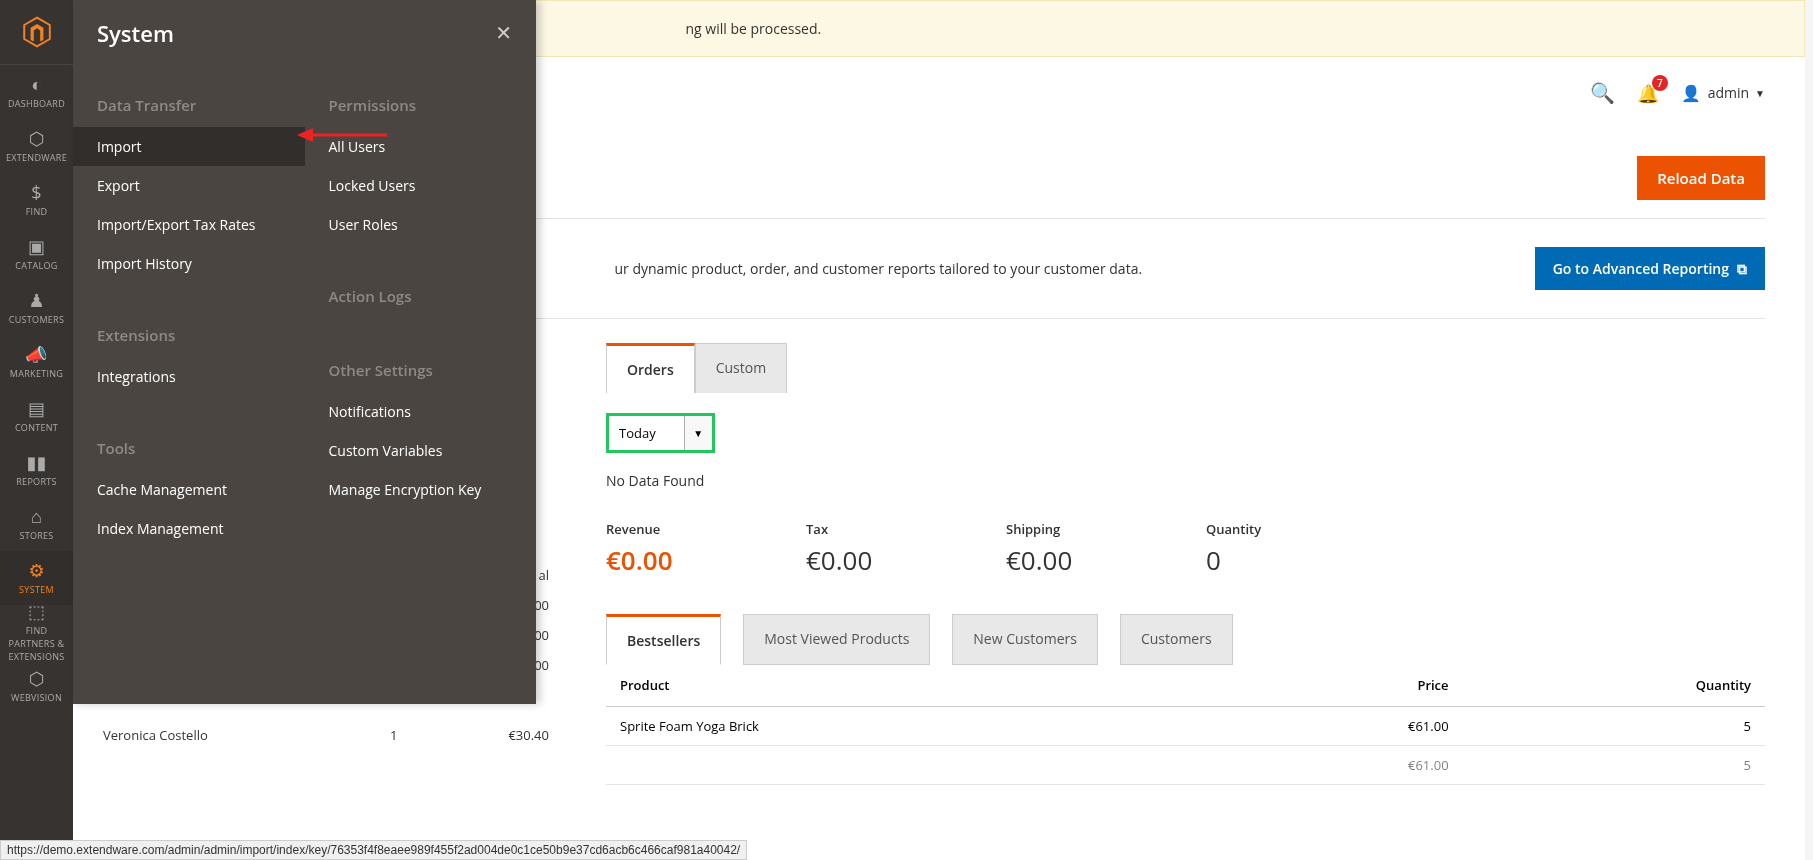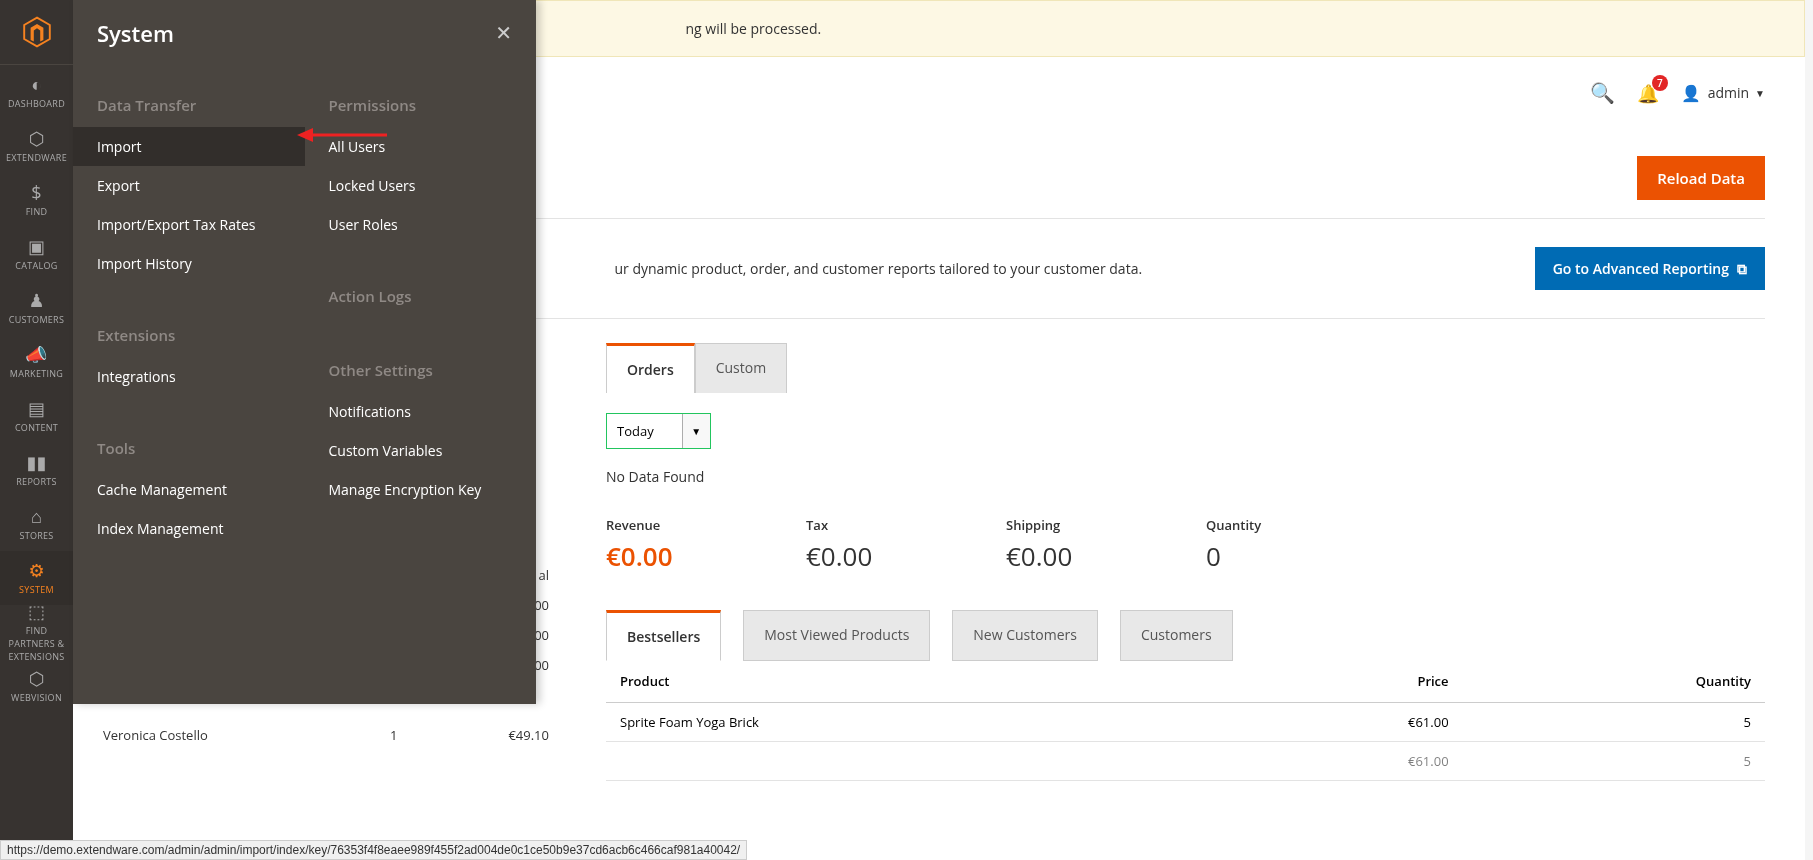--- a/index.html
+++ b/index.html
@@ -51,21 +51,21 @@
 .ext-icon { font-size: 14px; }
 
 .divider2 { border-top: 1px solid #e3e3e3; margin: 0 40px 0 40px; }
 
 
 .dash { padding: 24px 40px; display: flex; gap: 30px; }
 .dash-right { flex: 1; margin-left: 493px; }
 .tabs { display: flex; }
 .tab { padding: 14px 20px; font-size: 14px; background: #e8e8e8; border: 1px solid #ccc; border-bottom: none; cursor: pointer; color: #555; }
 .tab.active { background: #fff; border-top: 3px solid #eb5202; font-weight: 600; color: #333; }
-.dropdown-today { display: inline-flex; border: 1px solid #22c55e; }
+.dropdown-today { display: inline-flex; border: 3px solid #22c55e; }
 .dropdown-today .dd-label { padding: 8px 28px 8px 10px; font-size: 13px; }
 .dropdown-today .dd-btn { width: 28px; border-left: 1px solid #adadad; background: #f8f8f8; display: flex; align-items: center; justify-content: center; cursor: pointer; font-size: 10px; }
 .nodata { font-size: 14px; margin-top: 18px; color: #333; }
 .stats-row { display: flex; margin-top: 30px; gap: 60px; }
 .stat { min-width: 140px; }
 .stat-label { font-size: 13px; font-weight: 600; color: #333; margin-bottom: 4px; }
 .stat-value { font-size: 26px; font-weight: 400; color: #333; }
 .stat-value.highlight { color: #eb5202; font-weight: 600; }
 
 .tabs2 { display: flex; margin-top: 36px; gap: 22px; }
@@ -308,17 +308,17 @@
       <span class="rhint">00</span>
     </div>
   <div class="row">
       <span></span>
       <span class="rhint">00</span>
     </div>
   <div style="height:40px"></div>
   <div class="cut-row">
     <span class="c1">Veronica Costello</span>
     <span class="c2">1</span>
-    <span class="c3">€49.10</span>
+    <span class="c3">€30.40</span>
   </div>
 </div>
 
 <div class="status-url">https://demo.extendware.com/admin/admin/import/index/key/76353f4f8eaee989f455f2ad004de0c1ce50b9e37cd6acb6c466caf981a40042/</div>
 
 </body></html>

